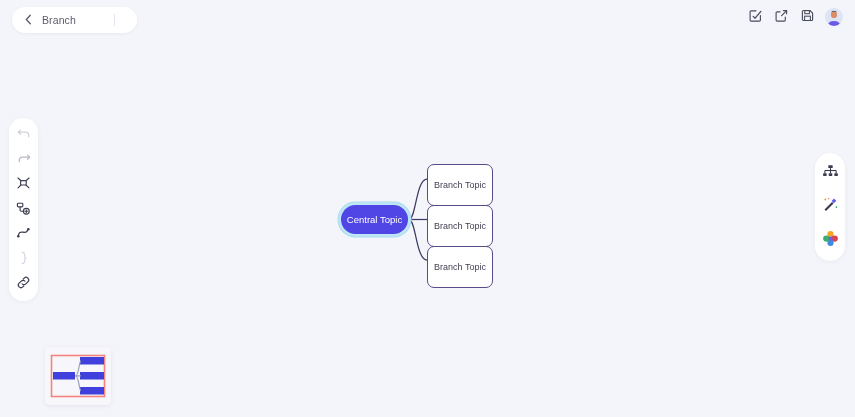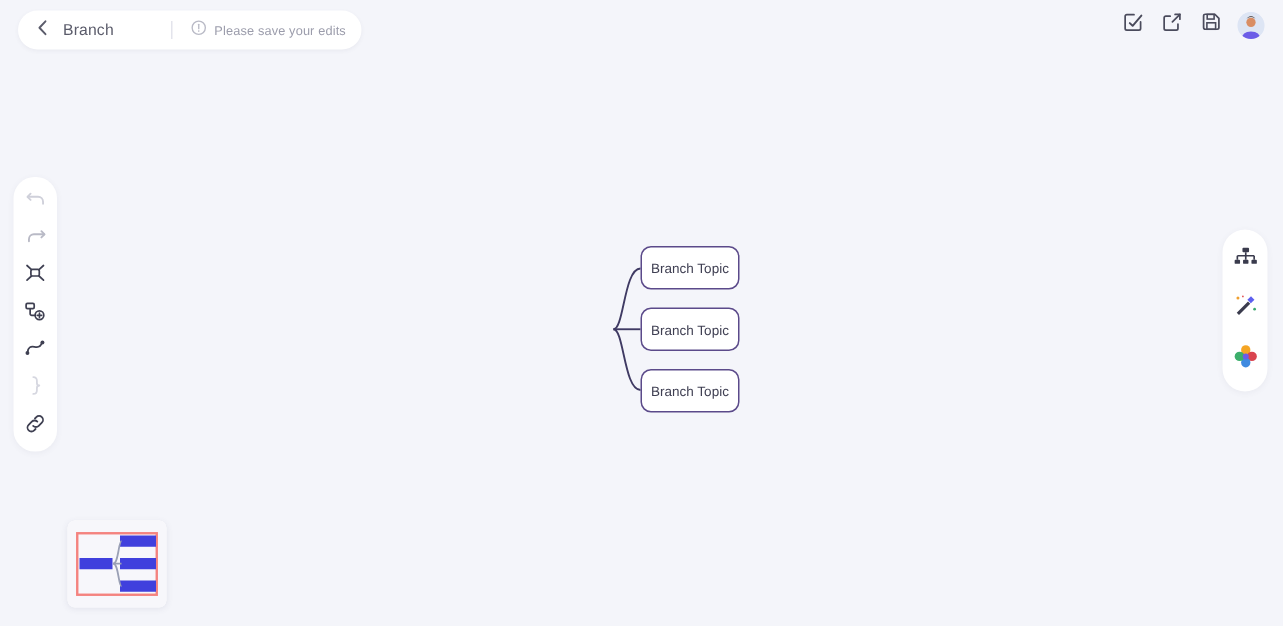--- a/index.html
+++ b/index.html
@@ -164,21 +164,21 @@
     height: 29px;
     border-radius: 15px;
     background: #4f46e5;
     color: #ffffff;
     font-size: 9.5px;
     box-shadow: 0 0 0 2.5px #bfe6f5, 0 0 0 3.5px #a9dcf0;
     cursor: pointer;
   }
   .node-branch {
     width: 66px;
-    height: 29px;
+    height: 42px;
     border-radius: 7px;
     background: #ffffff;
     border: 1px solid #5b4a8a;
     color: #3f3f52;
     font-size: 9px;
     cursor: pointer;
   }
   .branch-1 { left: 427px; top: 164px; }
   .branch-2 { left: 427px; top: 205px; }
   .branch-3 { left: 427px; top: 246px; }
@@ -203,30 +203,20 @@
 <div class="header-bar">
   <div class="back-btn">
     <span>
       <svg width="9" height="11" viewBox="0 0 9 11">
         <path d="M6.3 1.2 L2.3 5.5 L6.3 9.8" fill="none" stroke="#5b5c6b" stroke-width="1.3" stroke-linecap="round" stroke-linejoin="round"></path>
       </svg>
     </span>
   </div>
   <div class="doc-title">Branch</div>
   <div class="header-divider"></div>
-  <div class="save-hint">
-    <span>
-      <svg width="11" height="11" viewBox="0 0 11 11">
-        <circle cx="5.5" cy="5.5" r="4.4" fill="none" stroke="#b9bac6" stroke-width="0.9"></circle>
-        <line x1="5.5" y1="3.2" x2="5.5" y2="6.1" stroke="#b9bac6" stroke-width="0.9" stroke-linecap="round"></line>
-        <circle cx="5.5" cy="7.7" r="0.55" fill="#b9bac6"></circle>
-      </svg>
-    </span>
-    <span class="save-hint-text">Please save your edits</span>
-  </div>
 </div>
 
 <div class="top-actions">
 
   <div class="action-icon">
     <span>
       <svg width="15" height="15" viewBox="0 0 15 15">
         <path d="M12.4 7.6 V12 a1.1 1.1 0 0 1 -1.1 1.1 H3.2 A1.1 1.1 0 0 1 2.1 12 V3.9 a1.1 1.1 0 0 1 1.1 -1.1 H8" fill="none" stroke="#4a4b5c" stroke-width="1.15" stroke-linecap="round" stroke-linejoin="round"></path>
         <path d="M5.2 8.4 L7.1 10.2 L12.9 3.4" fill="none" stroke="#4a4b5c" stroke-width="1.3" stroke-linecap="round" stroke-linejoin="round"></path>
       </svg>
@@ -379,20 +369,23 @@
 </div>
 
 <div class="canvas">
 
   <svg class="map-svg" width="855" height="417">
     <path d="M409 219.5 C 416 219.5, 416 179, 427 179" fill="none" stroke="#3f3a63" stroke-width="1.25"></path>
     <path d="M409 219.5 L 427 219.5" fill="none" stroke="#3f3a63" stroke-width="1.25"></path>
     <path d="M409 219.5 C 416 219.5, 416 260, 427 260" fill="none" stroke="#3f3a63" stroke-width="1.25"></path>
   </svg>
 
+  <div class="node node-central">
+    <span>Central Topic</span>
+  </div>
 
   <div class="node node-branch branch-1">
     <span>Branch Topic</span>
   </div>
 
   <div class="node node-branch branch-2">
     <span>Branch Topic</span>
   </div>
 
   <div class="node node-branch branch-3">

